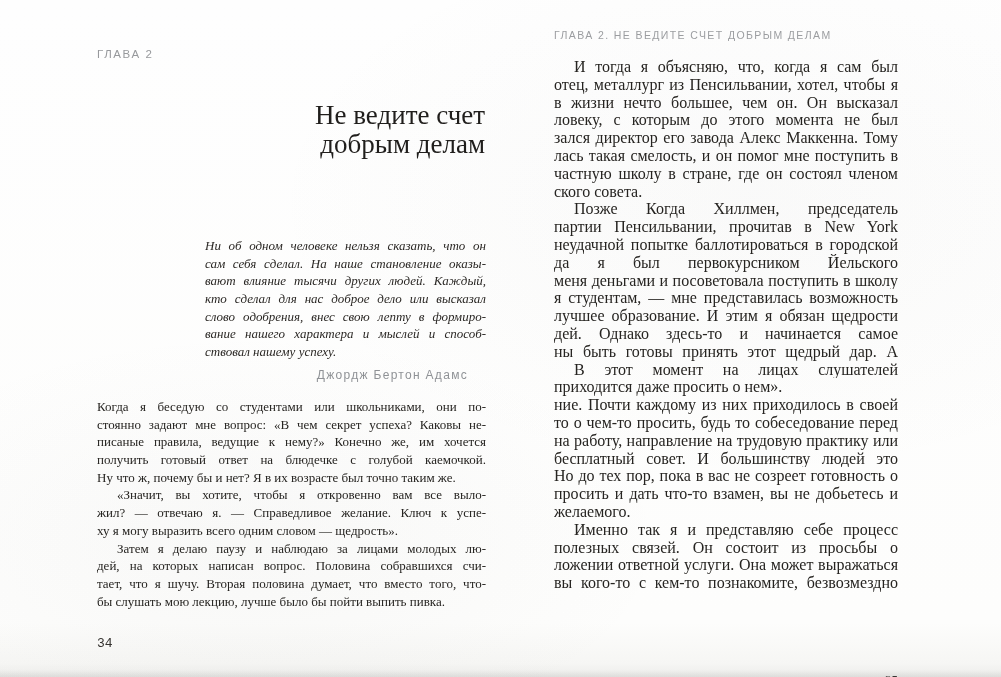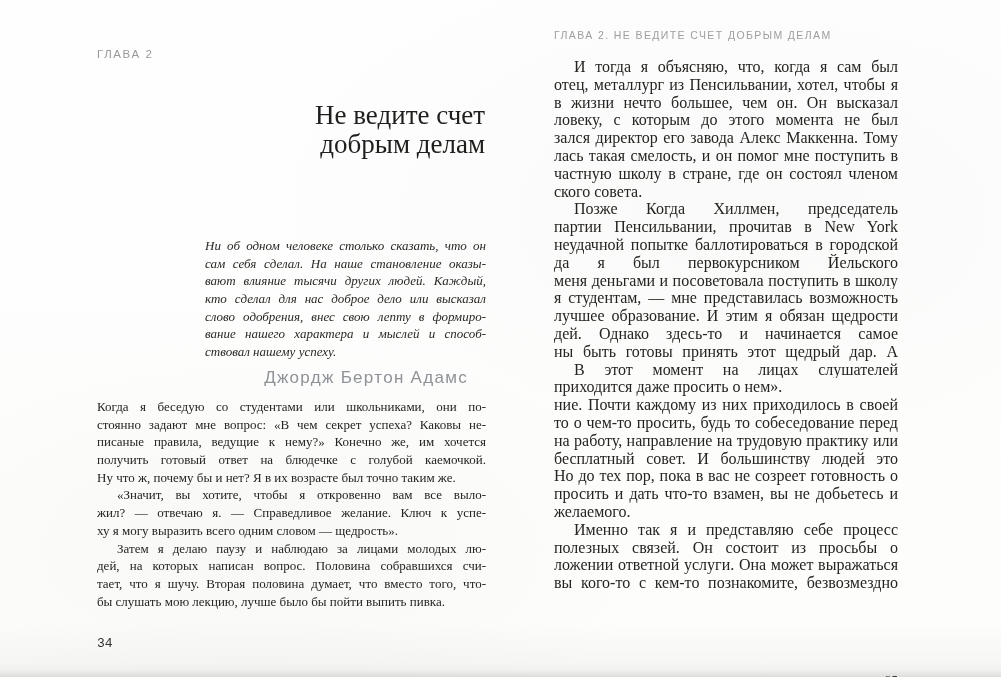--- a/index.html
+++ b/index.html
@@ -30,21 +30,21 @@
     color: #201e1c; font-weight: 400;
   }
   .chapter-title .tline { text-align: right; }
   .epigraph {
     position: absolute; left: 205px; top: 237px; width: 281px;
     font-style: italic; font-size: 13px; color: #2b2825;
   }
   .attribution {
     position: absolute; left: 205px; top: 368px; width: 281px;
     font-family: "Liberation Sans", "DejaVu Sans", sans-serif;
-    font-size: 17px; letter-spacing: 1.3px; color: #8f9296;
+    font-size: 12px; letter-spacing: 1.3px; color: #8f9296;
     text-align: right; padding-right: 18px; box-sizing: border-box;
   }
   .body-left {
     position: absolute; left: 97px; top: 398px; width: 389px;
     font-size: 13px; color: #262421;
   }
   .body-left .line { height: 17.7px; line-height: 17.7px; }
   .pagenum-left {
     position: absolute; left: 97px; top: 636px;
     font-size: 13px; color: #33312e; font-family: Liberation Mono, monospace;
@@ -90,21 +90,21 @@
 <div id="spread">
 
   <div class="kicker">ГЛАВА 2</div>
 
   <div class="chapter-title">
       <div class="tline">Не ведите счет</div>
       <div class="tline">добрым делам</div>
     </div>
 
   <div class="epigraph">
-      <div class="line">Ни об одном человеке столько сказать, что он</div>
+      <div class="line">Ни об одном человеке нельзя сказать, что он</div>
       <div class="line">сам себя сделал. На наше становление оказы-</div>
       <div class="line">вают влияние тысячи других людей. Каждый,</div>
       <div class="line">кто сделал для нас доброе дело или высказал</div>
       <div class="line">слово одобрения, внес свою лепту в формиро-</div>
       <div class="line">вание нашего характера и мыслей и способ-</div>
       <div class="line end">ствовал нашему успеху.</div>
     </div>
 
   <div class="attribution">Джордж Бертон Адамс</div>
 

